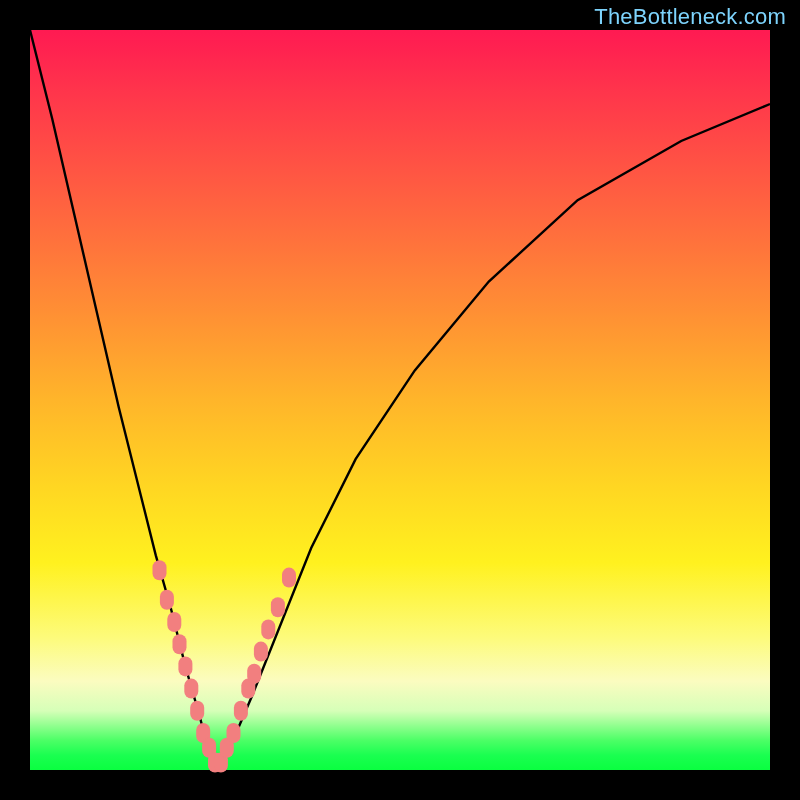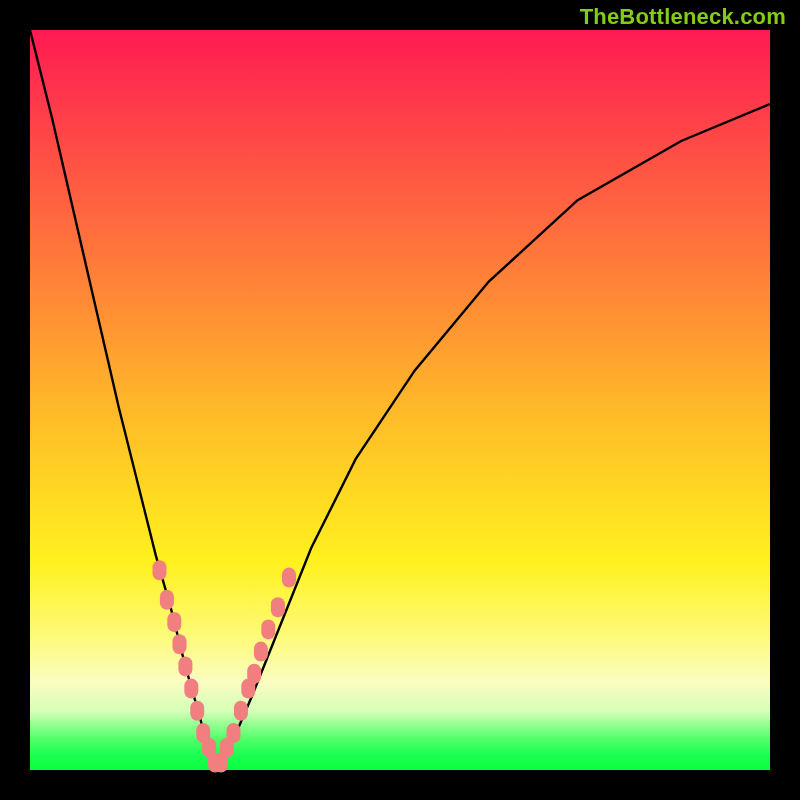--- a/index.html
+++ b/index.html
@@ -37,23 +37,23 @@
       #d6ffb8 92%,
       #4cff66 96%,
       #1aff50 98%,
       #0aff40 100%
     );
   }
   .watermark {
     position: absolute;
     top: 4px;
     right: 14px;
-    color: #84cc16;
+    color: #7dd3fc;
     font-size: 22px;
-    font-weight: 700;
+    font-weight: 400;
     letter-spacing: 0.2px;
     user-select: none;
   }
   svg.curve {
     position: absolute;
     inset: 0;
     width: 740px;
     height: 740px;
     overflow: visible;
   }

